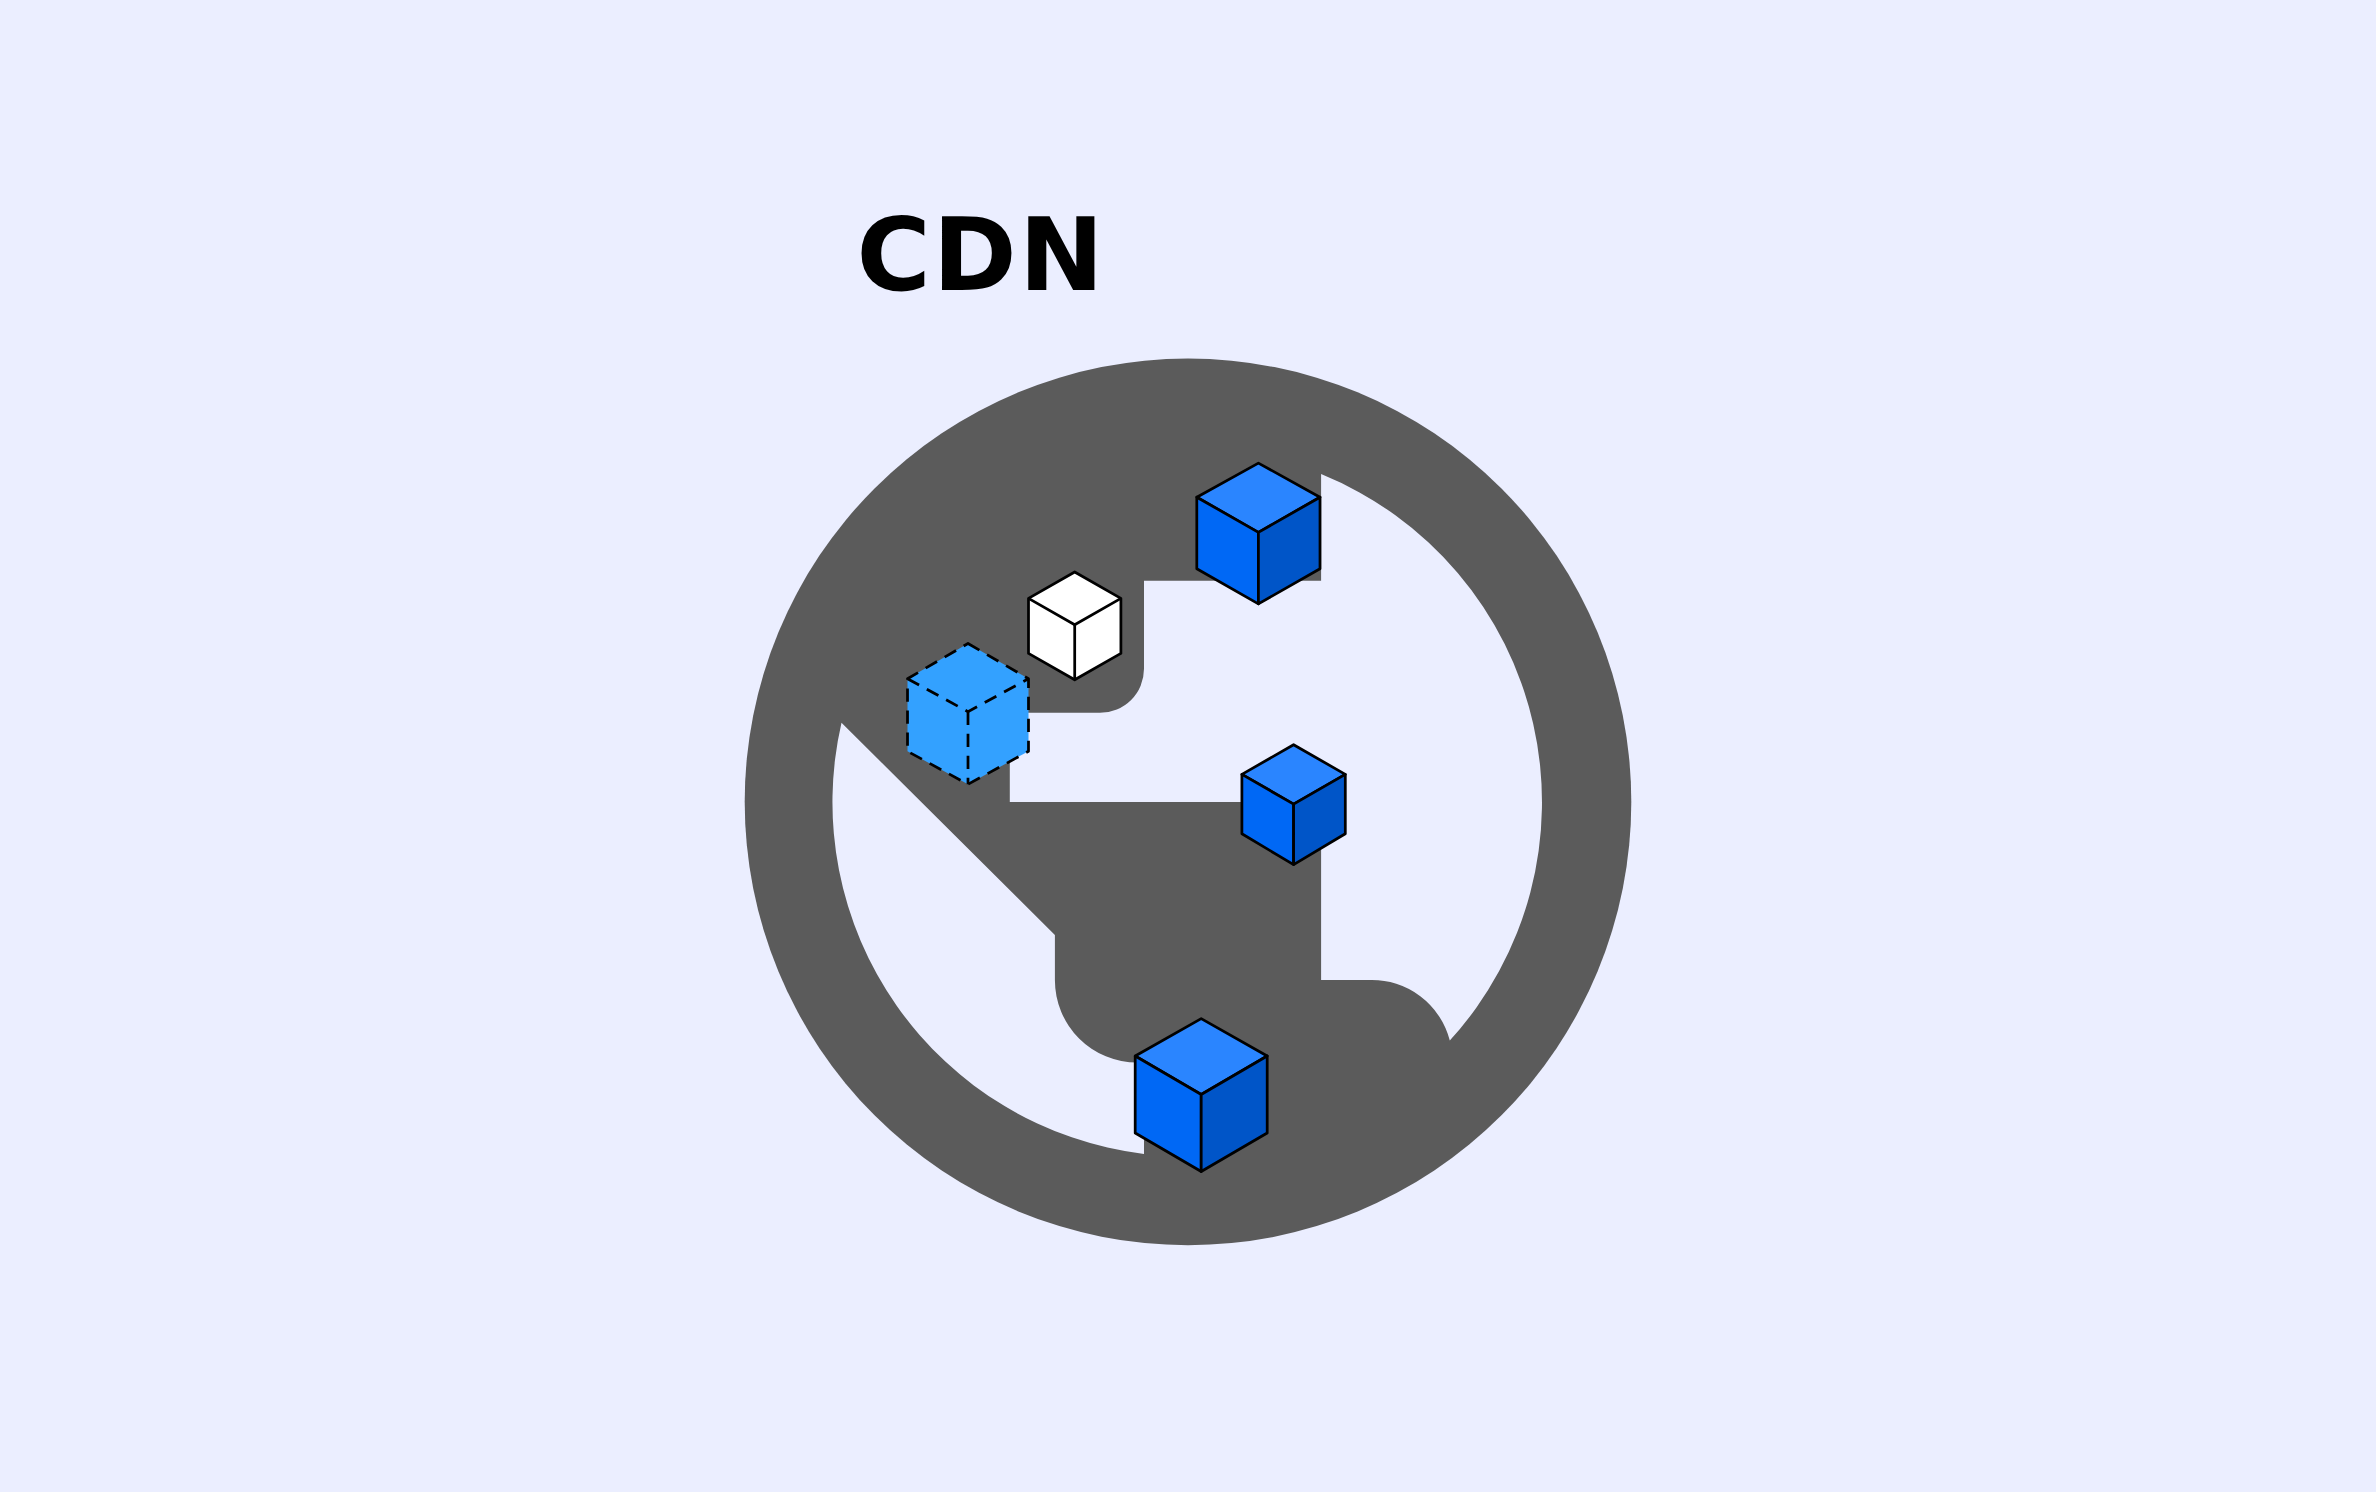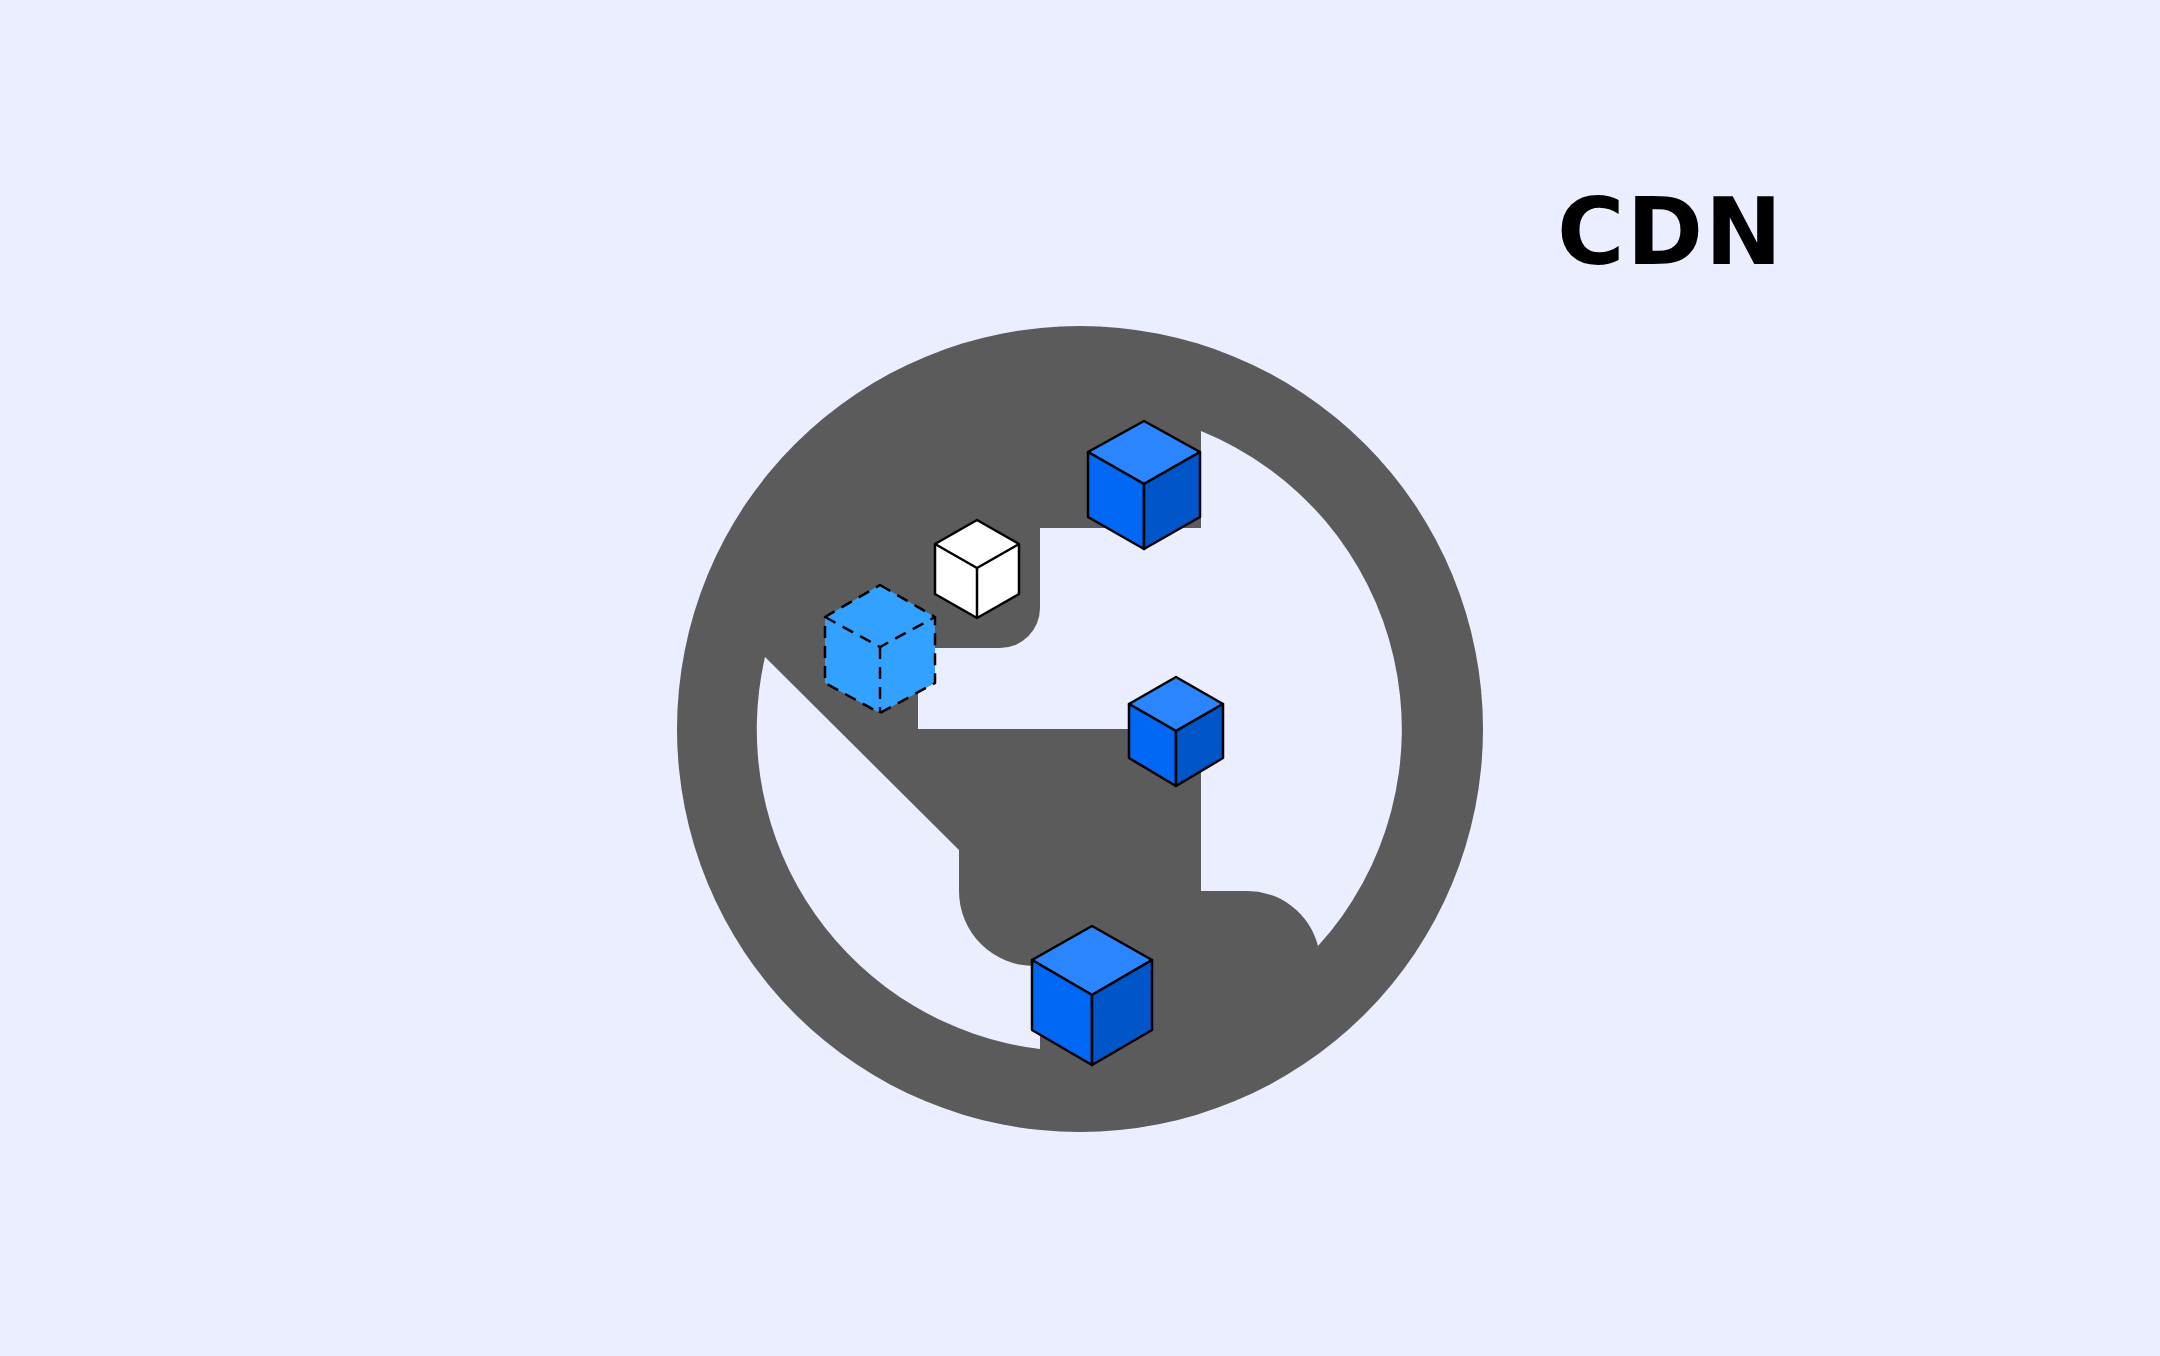--- a/index.html
+++ b/index.html
@@ -12,21 +12,21 @@
     body {
       background: #ebeeff;
       position: relative;
       font-family: "Liberation Sans", "DejaVu Sans", sans-serif;
     }
     .title {
       position: absolute;
       left: 0;
       top: 178px;
       width: 1784px;
-      text-align: right;
+      text-align: center;
       font-size: 92px;
       line-height: 110px;
       font-weight: 700;
       letter-spacing: 2px;
       color: #000000;
       font-family: "DejaVu Sans", "Liberation Sans", sans-serif;
     }
     svg.illustration {
       position: absolute;
       left: 0;

